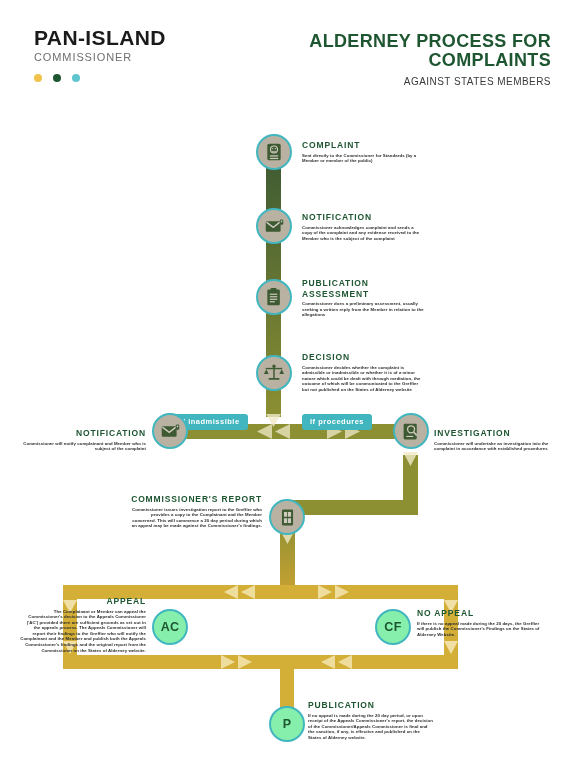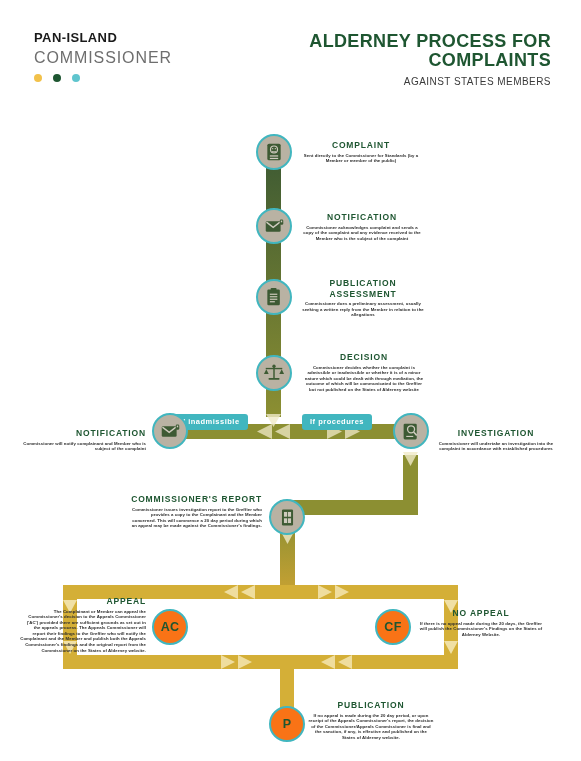--- a/index.html
+++ b/index.html
@@ -6,46 +6,46 @@
   html,body{margin:0;padding:0;}
   body{
     width:581px;height:761px;position:relative;
     background:#ffffff;
     font-family:"Liberation Sans", sans-serif;
     overflow:hidden;
   }
 
   
   .logo{position:absolute;left:34px;top:28px;width:200px;}
-  .logo-l1{font-size:13px;font-weight:bold;letter-spacing:.4px;color:#1a1a1a;line-height:20px;}
-  .logo-l2,.logo-l3{font-size:16px;font-weight:400;letter-spacing:.9px;color:#6e6e6e;line-height:19px;}
+  .logo-l1{font-size:21px;font-weight:bold;letter-spacing:.4px;color:#1a1a1a;line-height:20px;}
+  .logo-l2,.logo-l3{font-size:11px;font-weight:400;letter-spacing:.9px;color:#6e6e6e;line-height:19px;}
   .logo-dots{margin-top:7px;display:flex;gap:11px;}
   .dot{width:8px;height:8px;border-radius:50%;}
 
   .title-block{position:absolute;right:30px;top:32px;text-align:right;width:330px;}
   .title-main{font-size:18px;font-weight:bold;letter-spacing:.35px;color:#1E5631;line-height:19px;}
   .title-sub{font-size:10px;font-weight:400;letter-spacing:.45px;color:#3a3a3a;line-height:19px;margin-top:2px;}
 
   
   .canvas{position:absolute;left:0;top:0;width:581px;height:761px;}
   .canvas svg{position:absolute;left:0;top:0;}
 
   
   .node{position:absolute;width:36px;height:36px;border-radius:50%;
         background:#b9b2a3;border:2.5px solid #41b6bf;
         box-sizing:border-box;display:flex;align-items:center;justify-content:center;}
-  .node.gold-ring{border-color:#41b6bf;background:#f97316;}
+  .node.gold-ring{border-color:#41b6bf;background:#86efac;}
   .node-letters{font-size:12.5px;font-weight:bold;color:#1E5631;letter-spacing:.3px;}
   .node svg{display:block;}
 
   
   .lbl{position:absolute;}
   .lbl h4{margin:0;font-size:8.5px;font-weight:bold;letter-spacing:.85px;color:#1E5631;line-height:10.5px;}
   .lbl p{margin:2px 0 0 0;font-size:4.3px;font-weight:bold;letter-spacing:.08px;color:#2a2a2a;line-height:5.6px;}
-  .lbl.right{text-align:center;}
+  .lbl.right{text-align:left;}
   .lbl.leftal{text-align:right;}
 
   
   .pill{position:absolute;background:#41b6bf;color:#ffffff;
         font-size:7.5px;font-weight:bold;letter-spacing:.5px;
         padding:3px 8px 4px 8px;border-radius:3px;white-space:nowrap;}
 </style>
 </head>
 <body>
 

